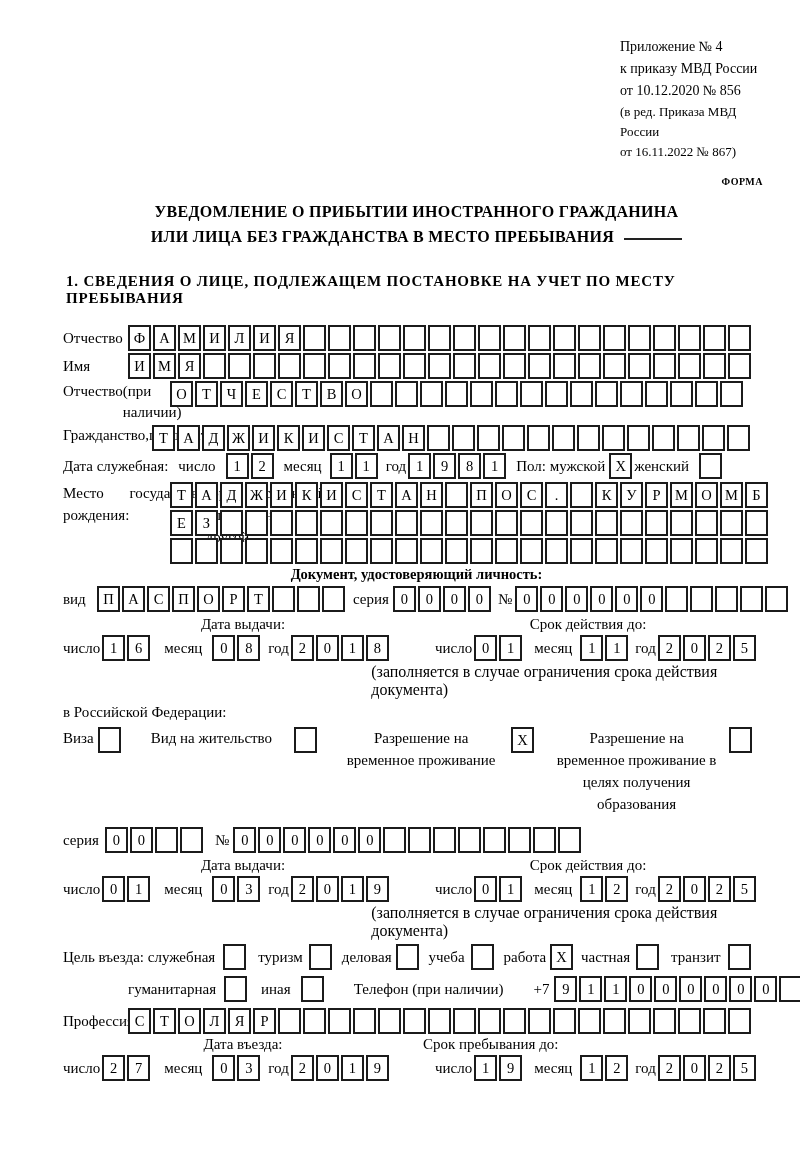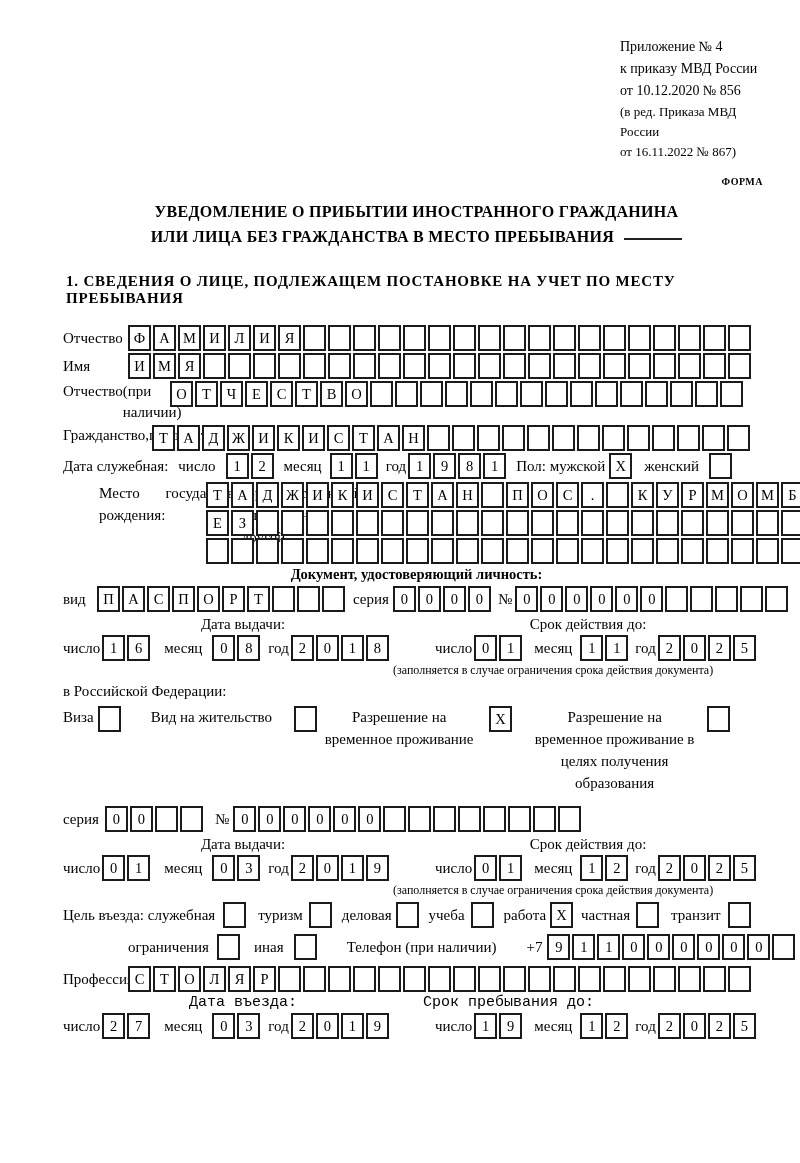--- a/index.html
+++ b/index.html
@@ -20,21 +20,21 @@
   .sub{font-size:15px;flex:none;}
   .stack{display:flex;flex-direction:row;line-height:21px;justify-content:space-between;}
   .cells{display:inline-flex;flex:none;}
   .cell{
     box-sizing:border-box;width:23px;height:26px;border:2px solid #1b1b1b;margin-right:2px;
     display:inline-flex;align-items:center;justify-content:center;
     font-size:14.5px;flex:none;background:#fff;
   }
   .center{text-align:center;}
   .bold{font-weight:bold;}
-  .note{font-size:12px;}
+  .note{font-size:16px;}
   .hdrrow{display:flex;font-size:15px;margin-top:4px;margin-bottom:2px;}
   .opt{display:flex;align-items:flex-start;}
   .optlbl{font-size:15px;text-align:center;line-height:22px;}
 </style>
 </head>
 <body>
 
 <div class="page">
 
   <div class="appendix">
@@ -197,27 +197,27 @@
     <span class="cells">
         <span class="cell">1</span>
         <span class="cell">9</span>
         <span class="cell">8</span>
         <span class="cell">1</span>
       </span>
     <span class="sub" style="margin-left:8px;margin-right:4px;">Пол: мужской</span>
     <span class="cells">
         <span class="cell">X</span>
       </span>
-    <span class="sub" style="margin-left:10px;margin-right:10px;">женский</span>
-    <span class="cells">
-        <span class="cell"></span>
-      </span>
-  </div>
-
-  <div class="row top" style="margin-top:3px;margin-left:36px;">
+    <span class="sub" style="margin-right:10px;">женский</span>
+    <span class="cells">
+        <span class="cell"></span>
+      </span>
+  </div>
+
+  <div class="row top" style="margin-top:3px;">
     <span class="lbl stack" style="width:107px;line-height:22px;">
       <span>Место рождения:</span>
       <span>государство</span>
       <span>город или другой</span>
       <span>населенный пункт</span>
     </span>
     <span>
       <span class="cells" style="display:flex;margin-bottom:2px;">
           <span class="cell">Т</span>
           <span class="cell">А</span>
@@ -393,21 +393,21 @@
 
   <div class="opt" style="margin-top:3px;">
     <span class="optlbl">Виза</span>
     <span class="cells" style="margin-left:4px;">
         <span class="cell"></span>
       </span>
     <span class="optlbl" style="margin-left:28px;">Вид на жительство</span>
     <span class="cells" style="margin-left:22px;">
         <span class="cell"></span>
       </span>
-    <span class="optlbl" style="width:160px;">Разрешение на временное проживание</span>
+    <span class="optlbl" style="margin-left:22px;width:160px;">Разрешение на временное проживание</span>
     <span class="cells" style="margin-left:10px;">
         <span class="cell">X</span>
       </span>
     <span class="optlbl" style="margin-left:18px;width:165px;">Разрешение на временное проживание в целях получения образования</span>
     <span class="cells" style="margin-left:10px;">
         <span class="cell"></span>
       </span>
   </div>
 
   <div class="row" style="margin-top:12px;">
@@ -513,21 +513,21 @@
     <span class="cells">
         <span class="cell"></span>
       </span>
     <span class="sub" style="margin-left:10px;margin-right:8px;">транзит</span>
     <span class="cells">
         <span class="cell"></span>
       </span>
   </div>
 
   <div class="row" style="margin-top:6px;">
-    <span class="sub" style="margin-left:65px;margin-right:8px;">ограничения</span>
+    <span class="sub" style="margin-left:65px;margin-right:8px;">гуманитарная</span>
     <span class="cells">
         <span class="cell"></span>
       </span>
     <span class="sub" style="margin-left:12px;margin-right:10px;">иная</span>
     <span class="cells">
         <span class="cell"></span>
       </span>
     <span class="sub" style="margin-left:28px;">Телефон (при наличии)</span>
     <span class="sub" style="margin-left:30px;margin-right:5px;">+7</span>
     <span class="cells">
@@ -568,21 +568,21 @@
         <span class="cell"></span>
         <span class="cell"></span>
         <span class="cell"></span>
         <span class="cell"></span>
         <span class="cell"></span>
         <span class="cell"></span>
         <span class="cell"></span>
       </span>
   </div>
 
-  <div class="hdrrow" style="margin-top:0;font-family:Liberation Mono, monospace;">
+  <div class="hdrrow" style="margin-top:0;">
     <span style="width:360px;text-align:center;">Дата въезда:</span>
     <span style="width:330px;">Срок пребывания до:</span>
   </div>
 
   <div class="row">
     <span style="display:flex;align-items:center;width:372px;">
       <span class="sub" style="margin-right:2px;">число</span>
       <span class="cells">
           <span class="cell">2</span>
           <span class="cell">7</span>

